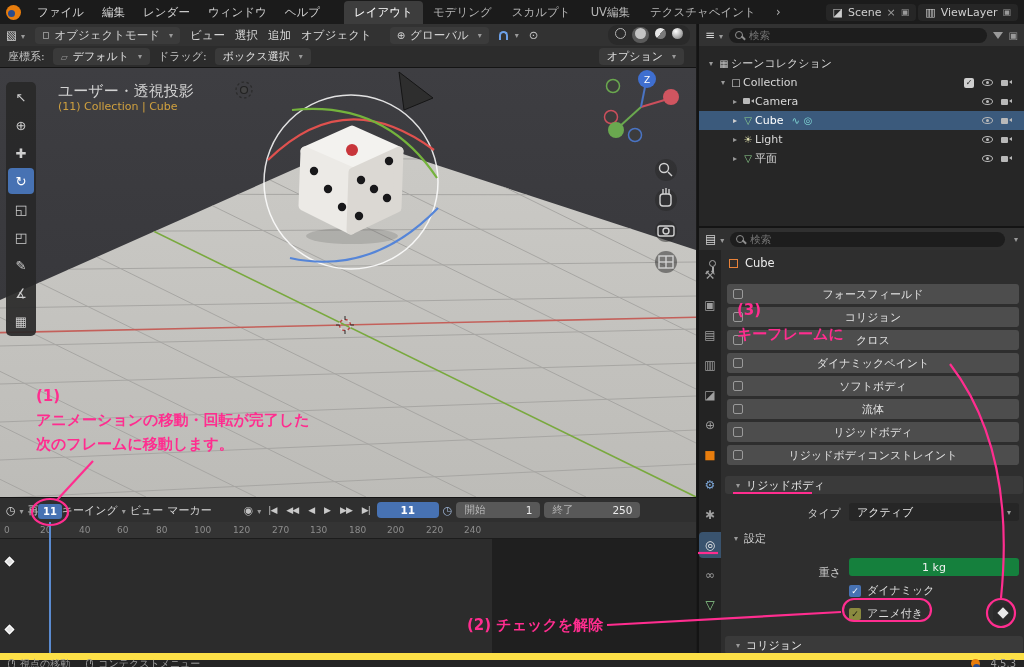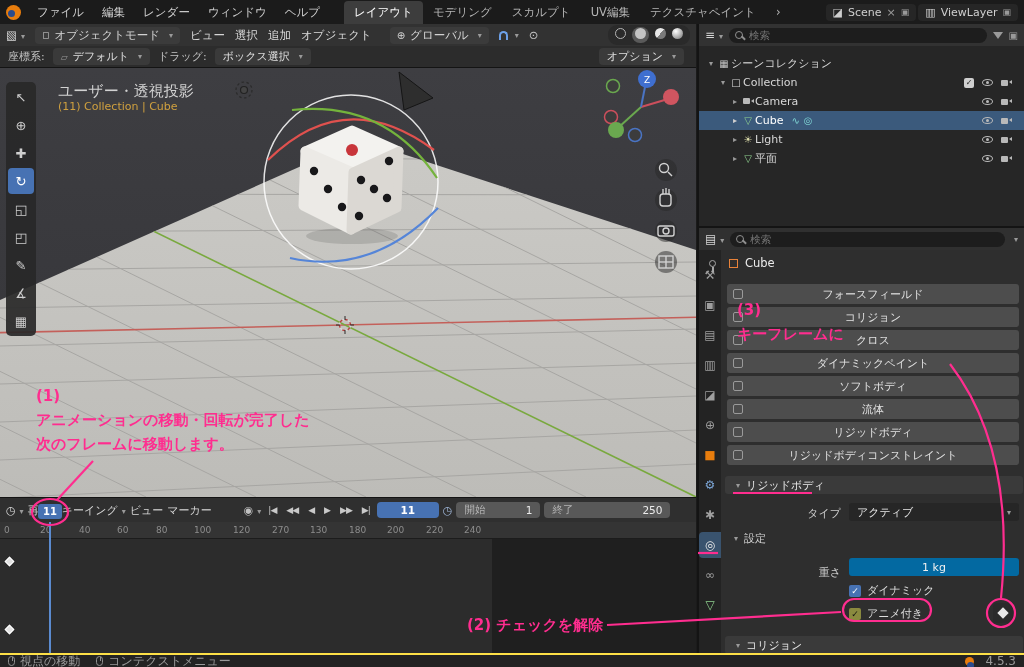--- a/index.html
+++ b/index.html
@@ -50,21 +50,21 @@
 .tl-tracks{position:absolute;left:0;top:41px;width:100%;bottom:0;background:#1f1f1f}
 .tl-range{position:absolute;left:0;top:0;width:492px;height:100%;background:#2c2c2c}
 .rlabel{position:absolute;font-size:9px;color:#8d8d8d}
 .pb-btn{font-size:9px;color:#c9c9c9;padding:2px 3px;letter-spacing:-1px}
 .tlfield{background:#585858;border-radius:4px;height:16px;display:flex;align-items:center;padding:0 8px;font-size:10.5px;color:#ececec}
 .framefield{width:62px;background:#4772b3;border-radius:4px;height:16px;display:flex;align-items:center;justify-content:center;color:#fff;font-size:10.5px;font-weight:bold}
 .playhead{position:absolute;left:49px;top:24px;width:2px;bottom:0;background:#5b8bd0}
 .ph-badge{position:absolute;left:38px;top:6px;width:24px;height:15px;background:#4772b3;border-radius:3px;color:#fff;font-size:10px;font-weight:bold;display:flex;align-items:center;justify-content:center}
 .kf{position:absolute;width:7px;height:7px;background:#e2e2e2;border:1px solid #fff;transform:rotate(45deg)}
 
-.statusbar{position:absolute;left:0;top:653px;width:1024px;height:14px;background:#232323;display:flex;align-items:center;gap:16px;padding:0 8px;font-size:12px;color:#9a9a9a;border-top:2px solid #fde047}
+.statusbar{position:absolute;left:0;top:653px;width:1024px;height:14px;background:#232323;display:flex;align-items:center;gap:16px;padding:0 8px;font-size:10px;color:#9a9a9a;border-top:7px solid #fde047}
 .i-mouse{width:7px;height:10px;border:1px solid #8f8f8f;border-radius:3.5px;position:relative;display:inline-block}
 .i-mouse::after{content:"";position:absolute;left:2.5px;top:0;width:1px;height:4px;background:#8f8f8f}
 
 .rightpanel{position:absolute;left:697px;top:24px;width:327px;height:629px;background:#262626;border-left:2px solid #141414}
 .ol-header{position:absolute;left:0;top:0;width:100%;height:22px;background:#323232;display:flex;align-items:center;gap:6px;padding:0 6px}
 .search{background:#1d1d1d;border:none;border-radius:9px;height:15px;color:#9a9a9a;font-size:10.5px;padding:0 6px 0 20px;outline:none;font-family:inherit}
 .i-search{width:8px;height:8px;border:1.5px solid #8f8f8f;border-radius:50%;position:absolute;left:6px;top:3px}
 .i-search::after{content:"";position:absolute;width:5px;height:1.5px;background:#8f8f8f;transform:rotate(45deg);right:-4px;bottom:-1px}
 .srch-wrap{position:relative;display:flex;align-items:center}
 .funnel{width:0;height:0;border-left:5px solid transparent;border-right:5px solid transparent;border-top:7px solid #9a9a9a;display:inline-block}
@@ -342,21 +342,21 @@
       <span class="pb-btn">◀</span>
       <span class="pb-btn">▶</span>
       <span class="pb-btn">▶▶</span>
       <span class="pb-btn">▶|</span>
       <span class="framefield">11</span>
       <span style="color:#9fb6d8;font-size:11px">◷</span>
       <span class="tlfield" style="width:84px">
         <span style="color:#b5b5b5">開始</span>
         <span style="margin-left:auto">1</span>
       </span>
-      <span class="tlfield" style="width:126px;flex-shrink:0">
+      <span class="tlfield" style="width:96px;flex-shrink:0">
         <span style="color:#b5b5b5">終了</span>
         <span style="margin-left:auto">250</span>
       </span>
     </div>
     <div class="tl-ruler"></div>
     <span class="rlabel" style="left:4px;top:27px">0</span>
     <span class="rlabel" style="left:40px;top:27px">20</span>
     <span class="rlabel" style="left:79px;top:27px">40</span>
     <span class="rlabel" style="left:117px;top:27px">60</span>
     <span class="rlabel" style="left:156px;top:27px">80</span>
@@ -517,21 +517,21 @@
         <div class="pfield dd" style="top:253px;background:#262626;justify-content:space-between;padding:0 8px;color:#e8e8e8">
           <span>アクティブ</span>
         </div>
 
         <div class="abs flex" style="left:10px;top:281px;gap:6px;font-size:11px;color:#d5d5d5">
           <span class="chev">▾</span>
           <span>設定</span>
         </div>
 
         <span class="plabel" style="left:0;top:315px">重さ</span>
-        <div class="pfield" style="top:308px;background:#0369a1;justify-content:center;color:#f0f0f0">
+        <div class="pfield" style="top:308px;background:#15803d;justify-content:center;color:#f0f0f0">
           <span>1 kg</span>
         </div>
 
         <div class="abs flex" style="left:128px;top:333px;gap:6px">
           <span class="cb blue">✓</span>
           <span style="font-size:11px;color:#dedede">ダイナミック</span>
         </div>
 
         <div class="abs flex" style="left:128px;top:356px;gap:6px">
           <span class="cb olive">✓</span>

